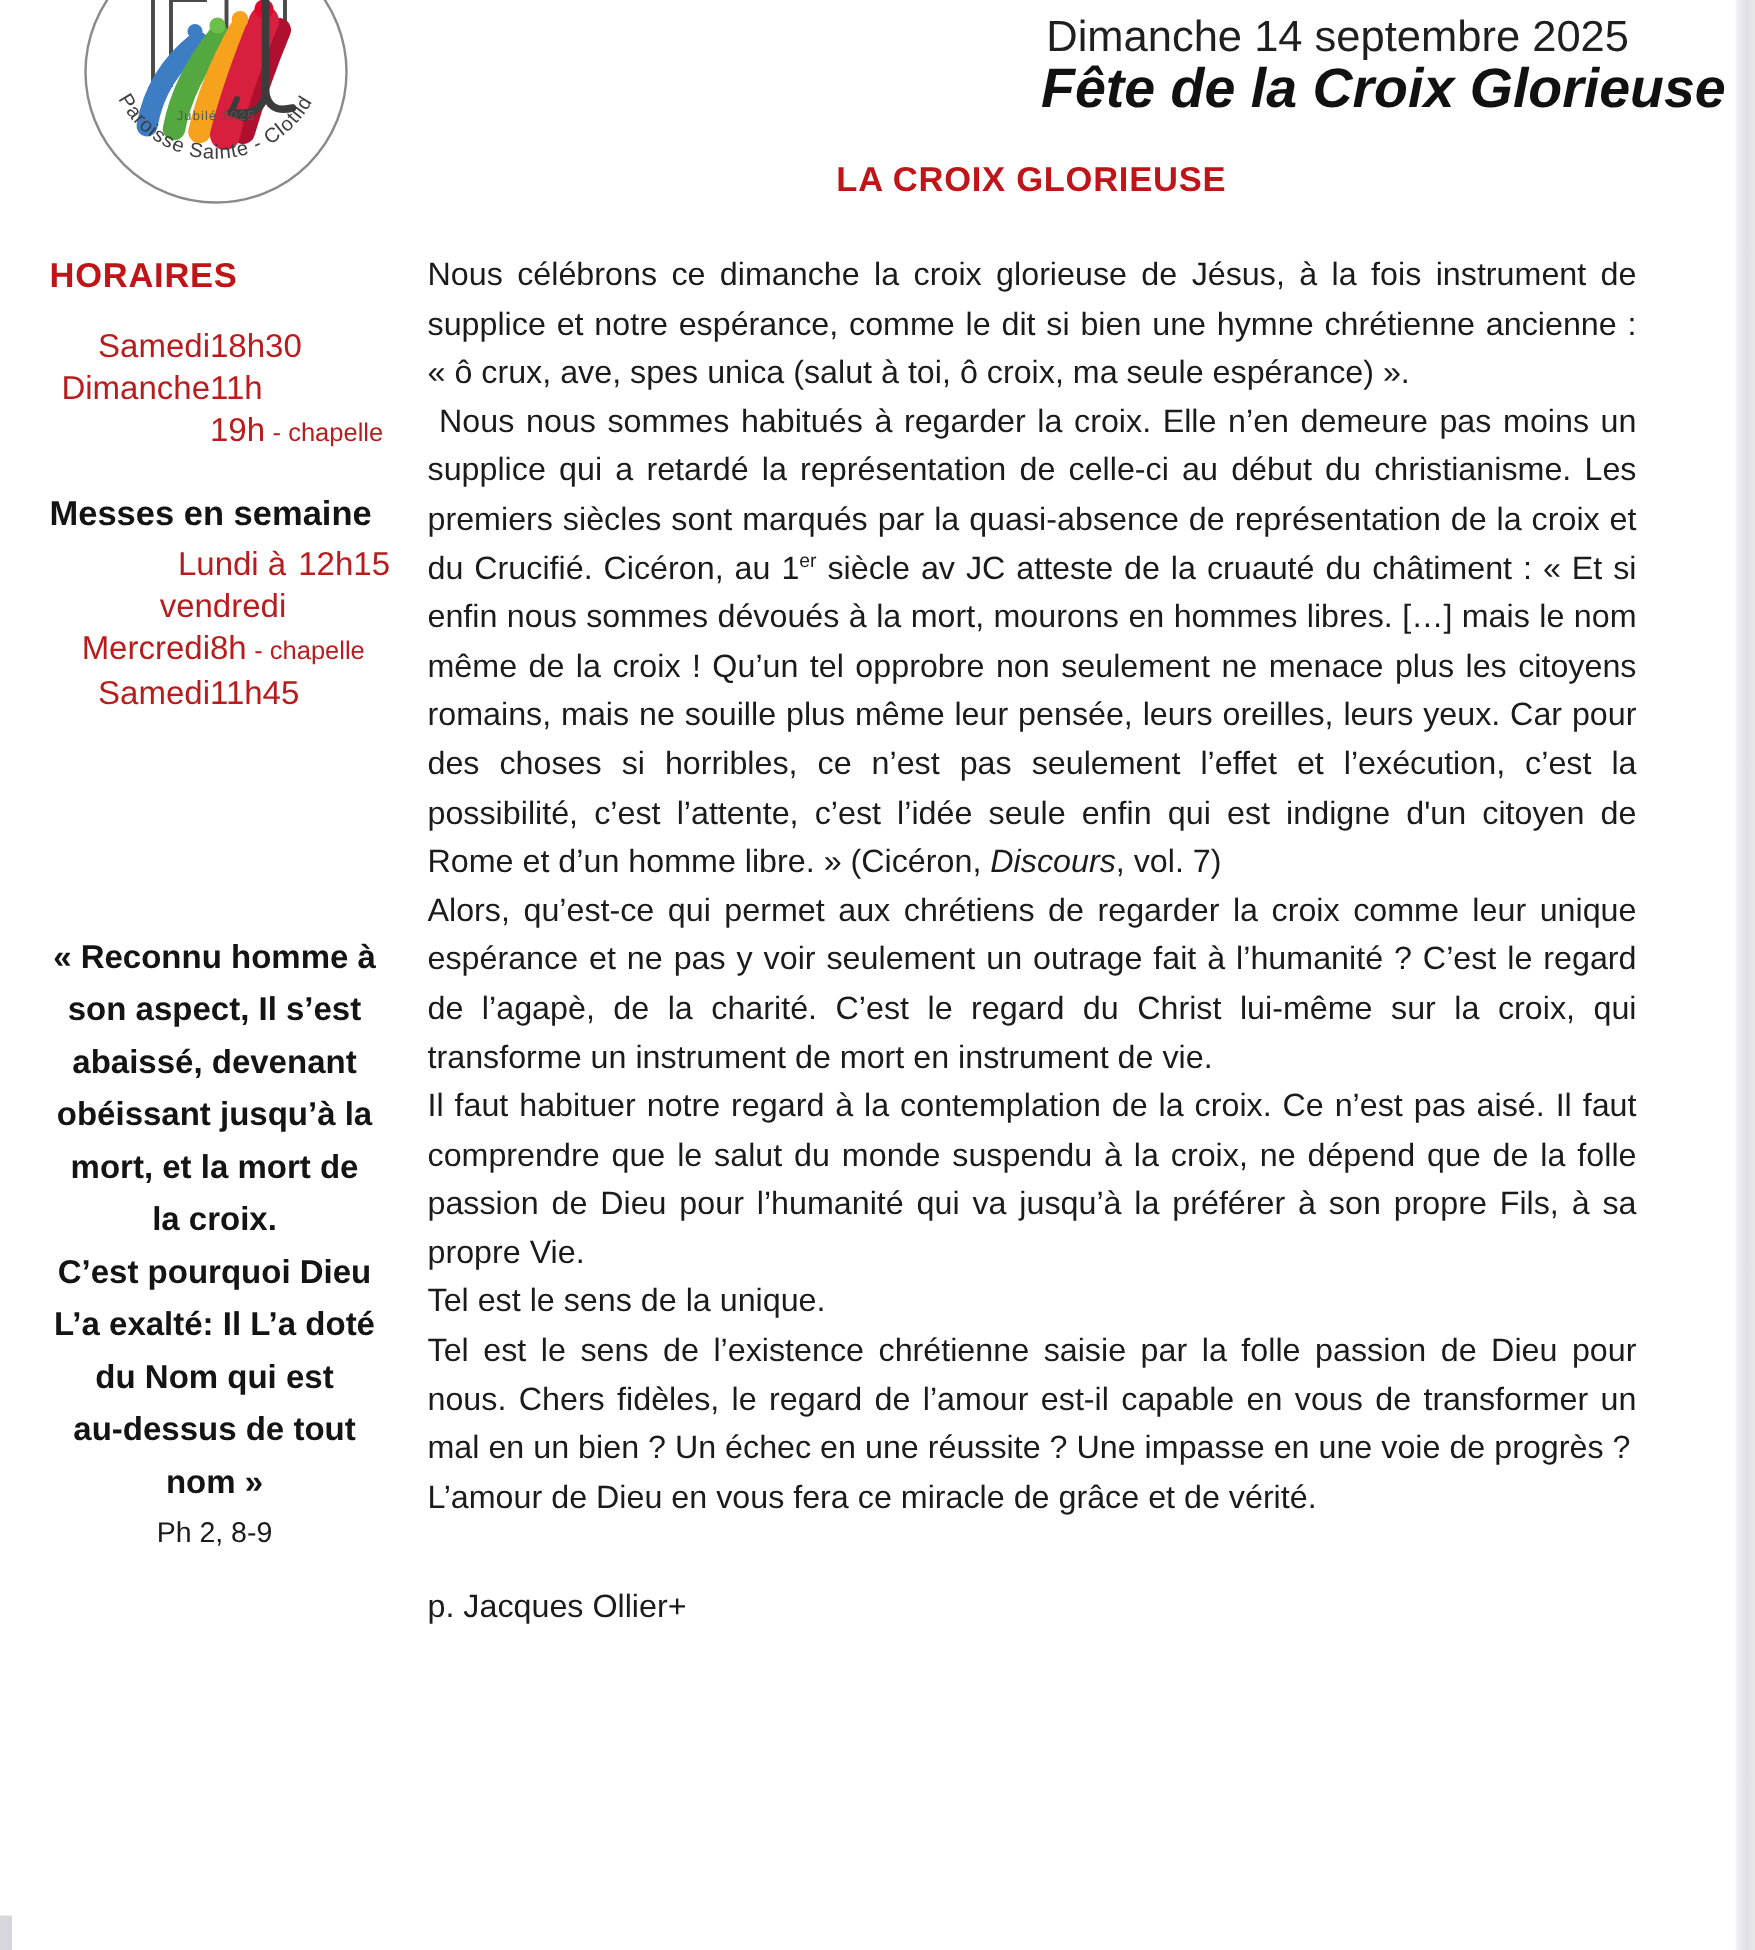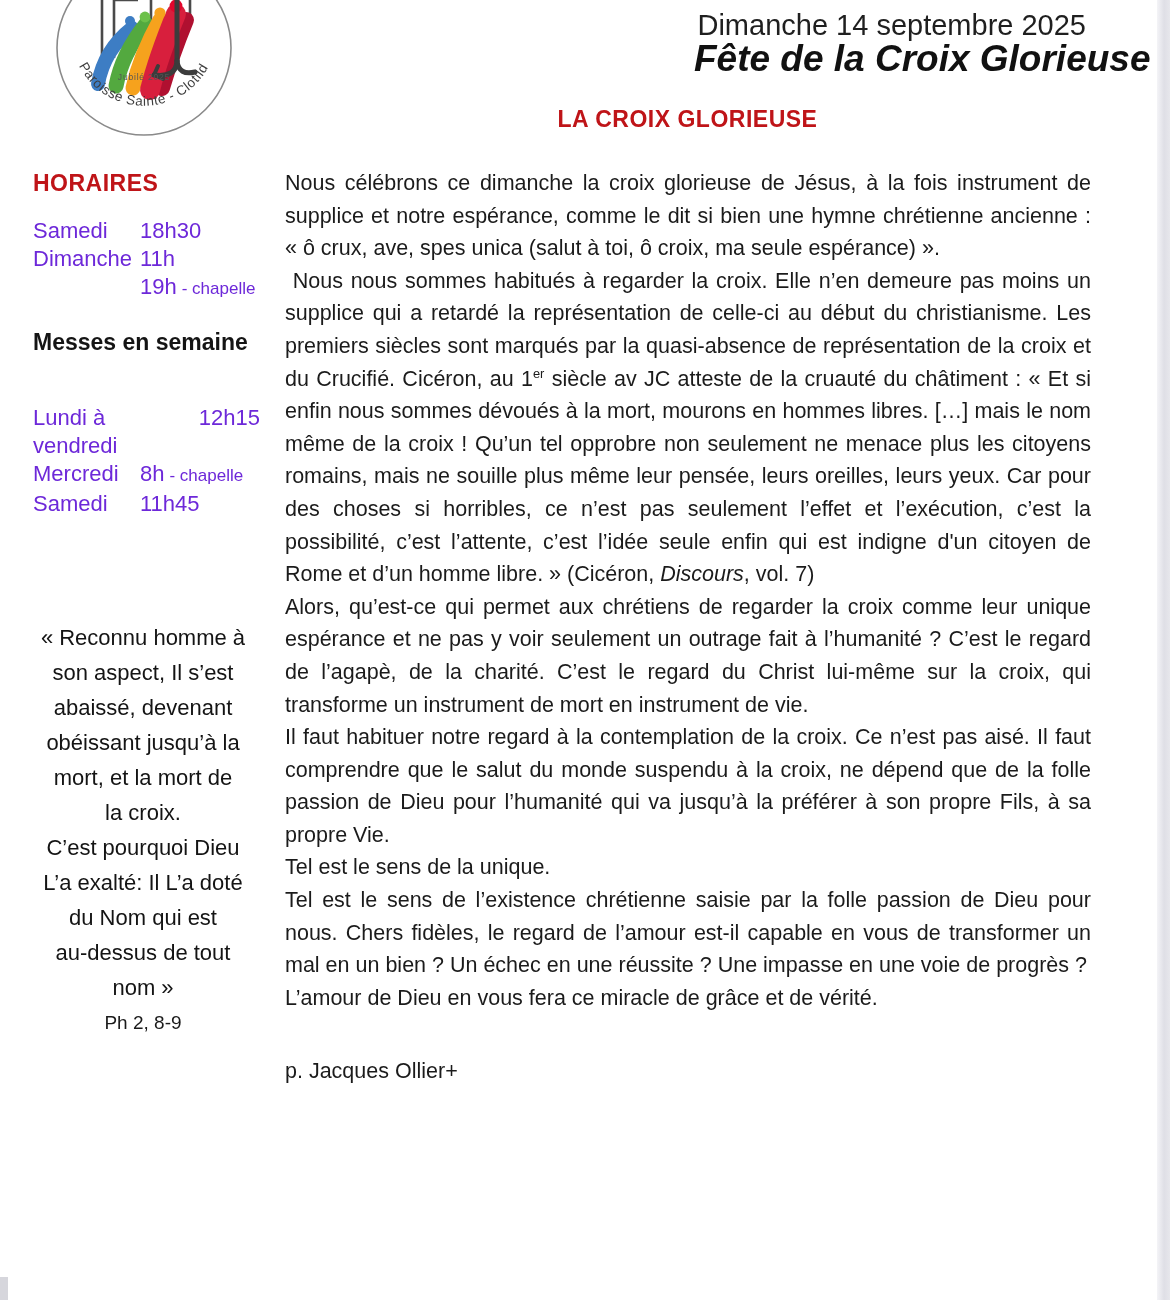--- a/index.html
+++ b/index.html
@@ -37,28 +37,28 @@
     position:absolute;left:285px;top:106px;width:805px;
     text-align:center;font-size:23px;font-weight:bold;
     letter-spacing:0.5px;color:#bf1418;
   }
 
   
   .sidebar{position:absolute;left:33px;top:170px;width:232px;}
   .horaires{font-size:23px;font-weight:bold;color:#bf1418;letter-spacing:0.5px;margin:0 0 20px 0;}
   .sched-heading{font-size:23px;font-weight:bold;color:#141414;margin:0 0 6px 0;}
   .sched-rows{margin:0 0 26px 0;}
-  .sched-row{display:flex;align-items:baseline;font-size:22px;line-height:28px;color:#6d28d9;}
+  .sched-row{display:flex;align-items:baseline;font-size:22px;line-height:28px;color:#b91c1c;text-align:right;}
   .sched-day{min-width:107px;}
   .sched-time{white-space:nowrap;}
   .sched-note{font-size:17px;margin-left:5px;white-space:nowrap;}
 
   .quote-block{
     position:absolute;left:26px;top:620px;width:234px;
-    text-align:center;font-size:22px;font-weight:normal;color:#141414;
+    text-align:center;font-size:22px;font-weight:bold;color:#141414;
     line-height:35px;white-space:pre-line;
   }
   .quote-ref{
     position:absolute;left:26px;top:1012px;width:234px;
     text-align:center;font-size:19px;color:#1a1a1a;font-weight:normal;
   }
 
   
   .article{position:absolute;left:285px;top:167px;width:806px;}
   .article p{
@@ -145,21 +145,21 @@
       <div class="sched-row">
         <span class="sched-day"></span>
         <span class="sched-time">19h</span>
         <span class="sched-note">- chapelle</span>
       </div>
     </div>
 
     <div class="sched-heading">Messes en semaine</div>
     <div class="sched-rows">
       <div class="sched-row">
-        <span class="sched-day" style="min-width:0;margin-right:8px;margin-top:42px;">Lundi à vendredi</span>
+        <span class="sched-day" style="min-width:0;margin-right:8px;">Lundi à vendredi</span>
         <span class="sched-time">12h15</span>
         <span class="sched-note"></span>
       </div>
       <div class="sched-row">
         <span class="sched-day">Mercredi</span>
         <span class="sched-time">8h</span>
         <span class="sched-note">- chapelle</span>
       </div>
       <div class="sched-row">
         <span class="sched-day">Samedi</span>

